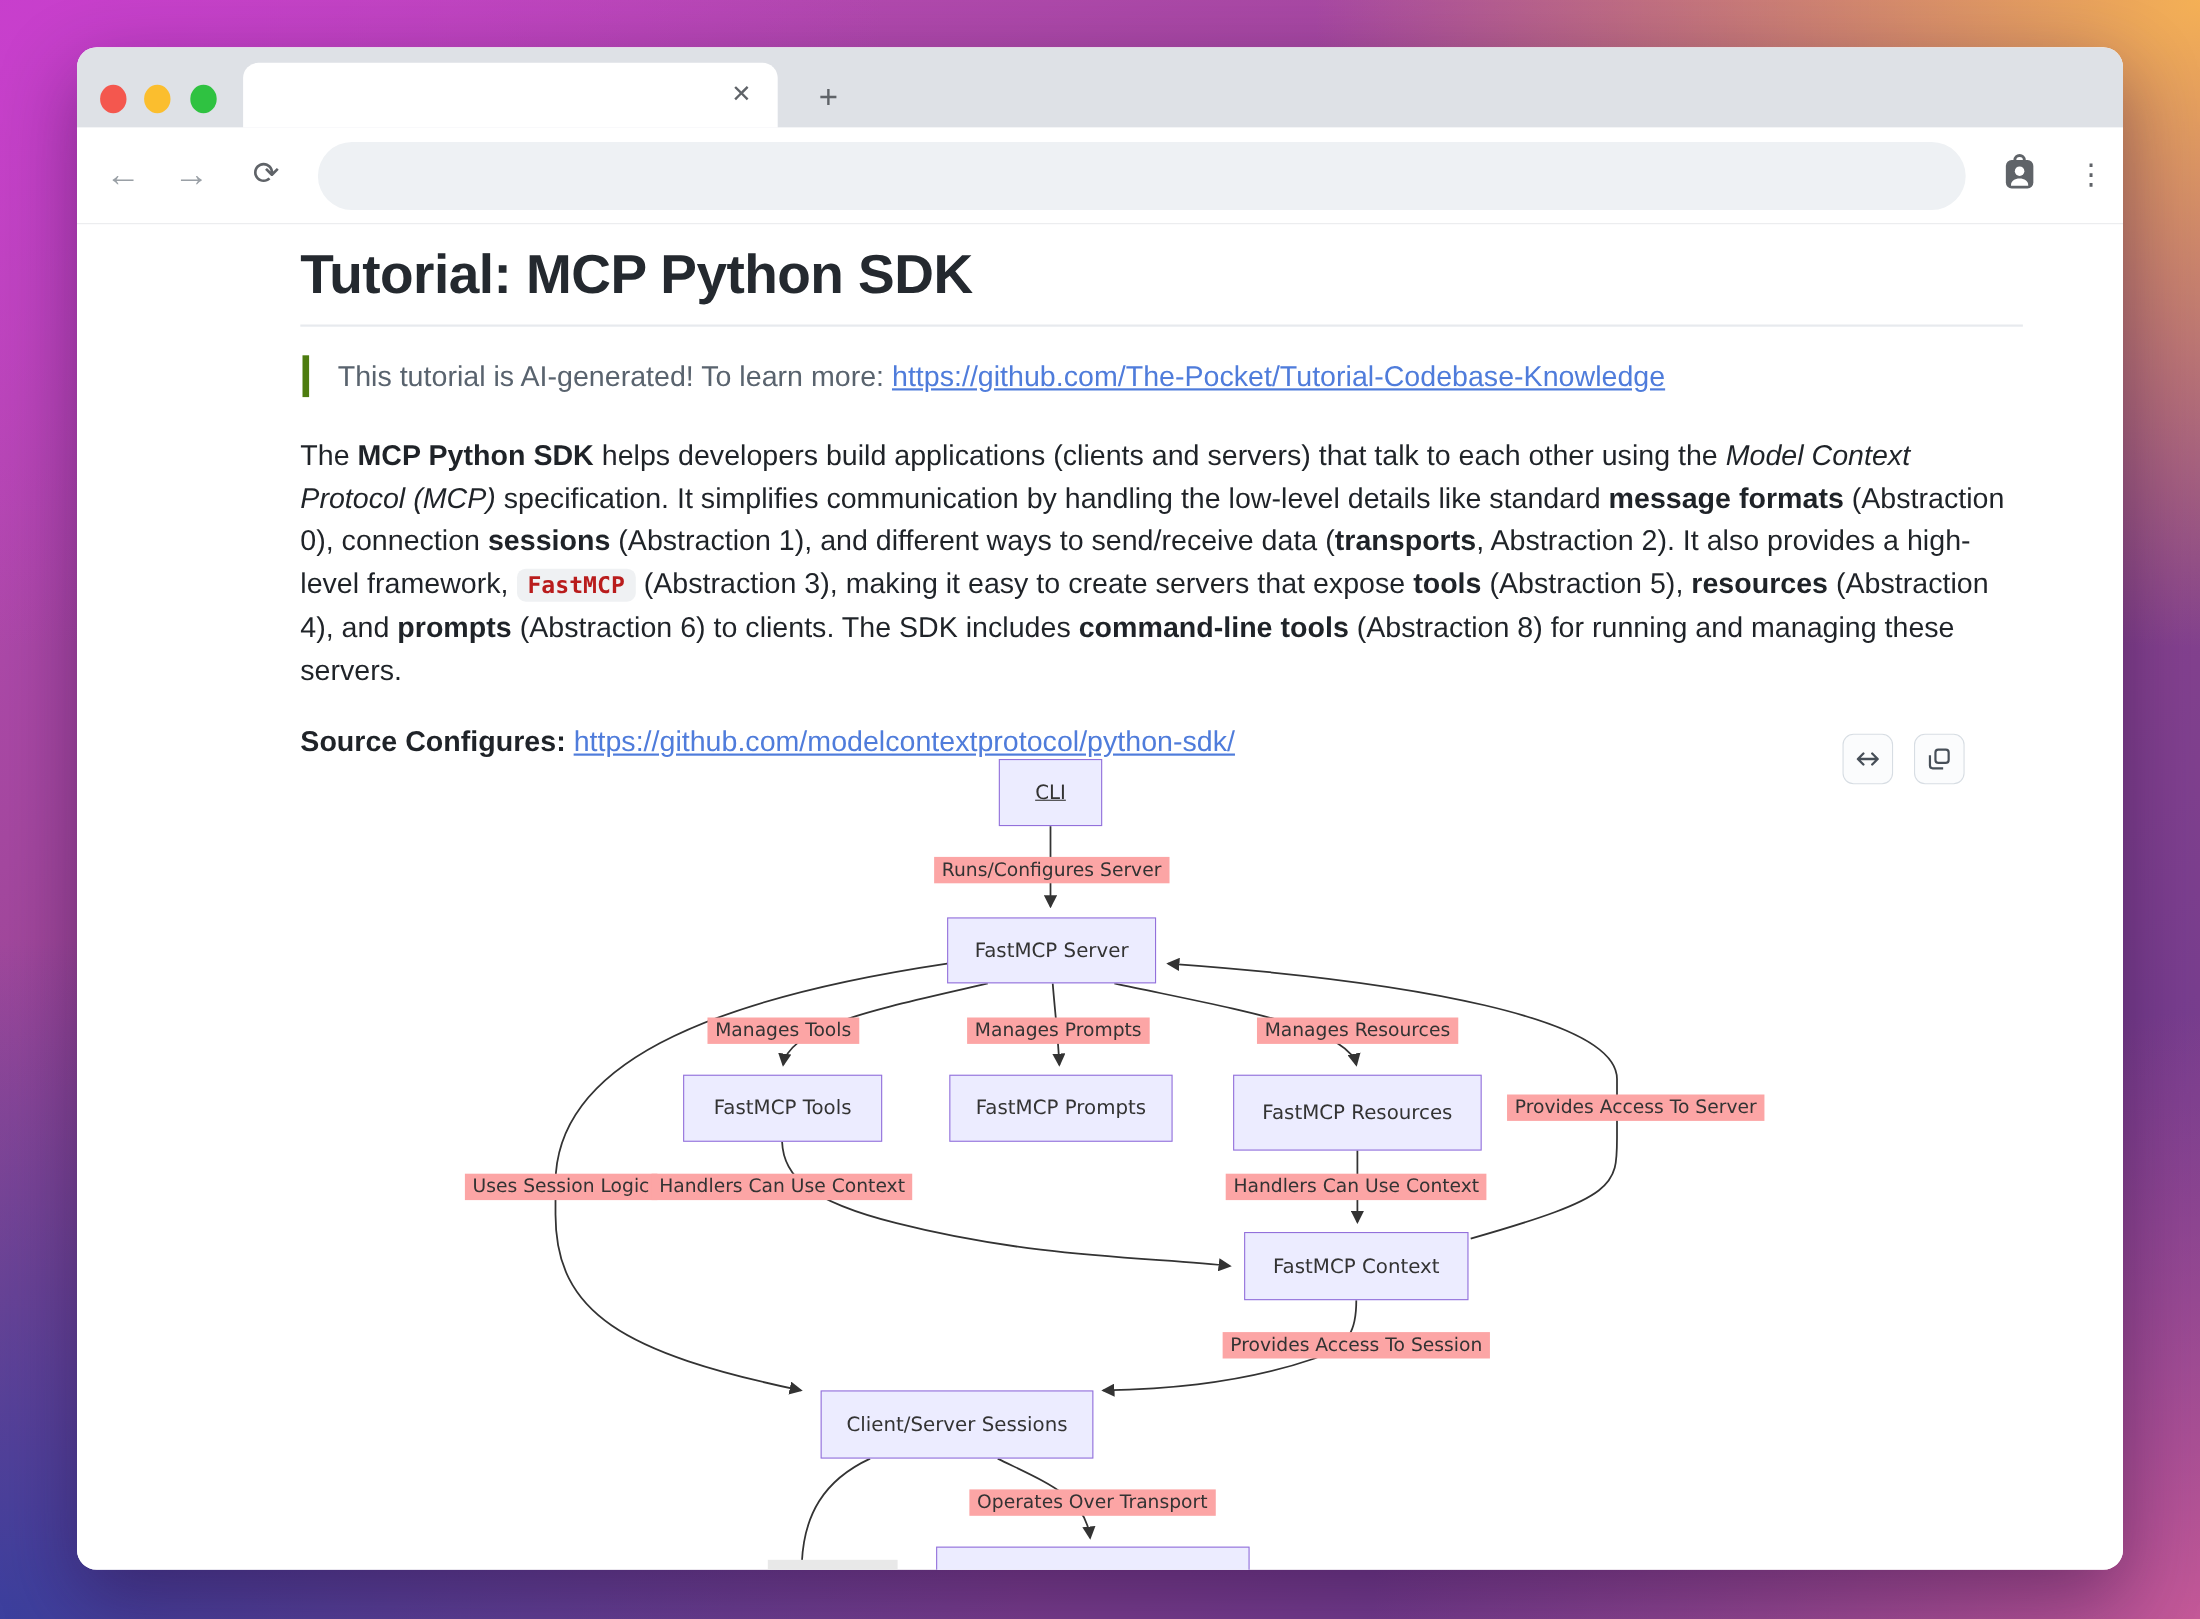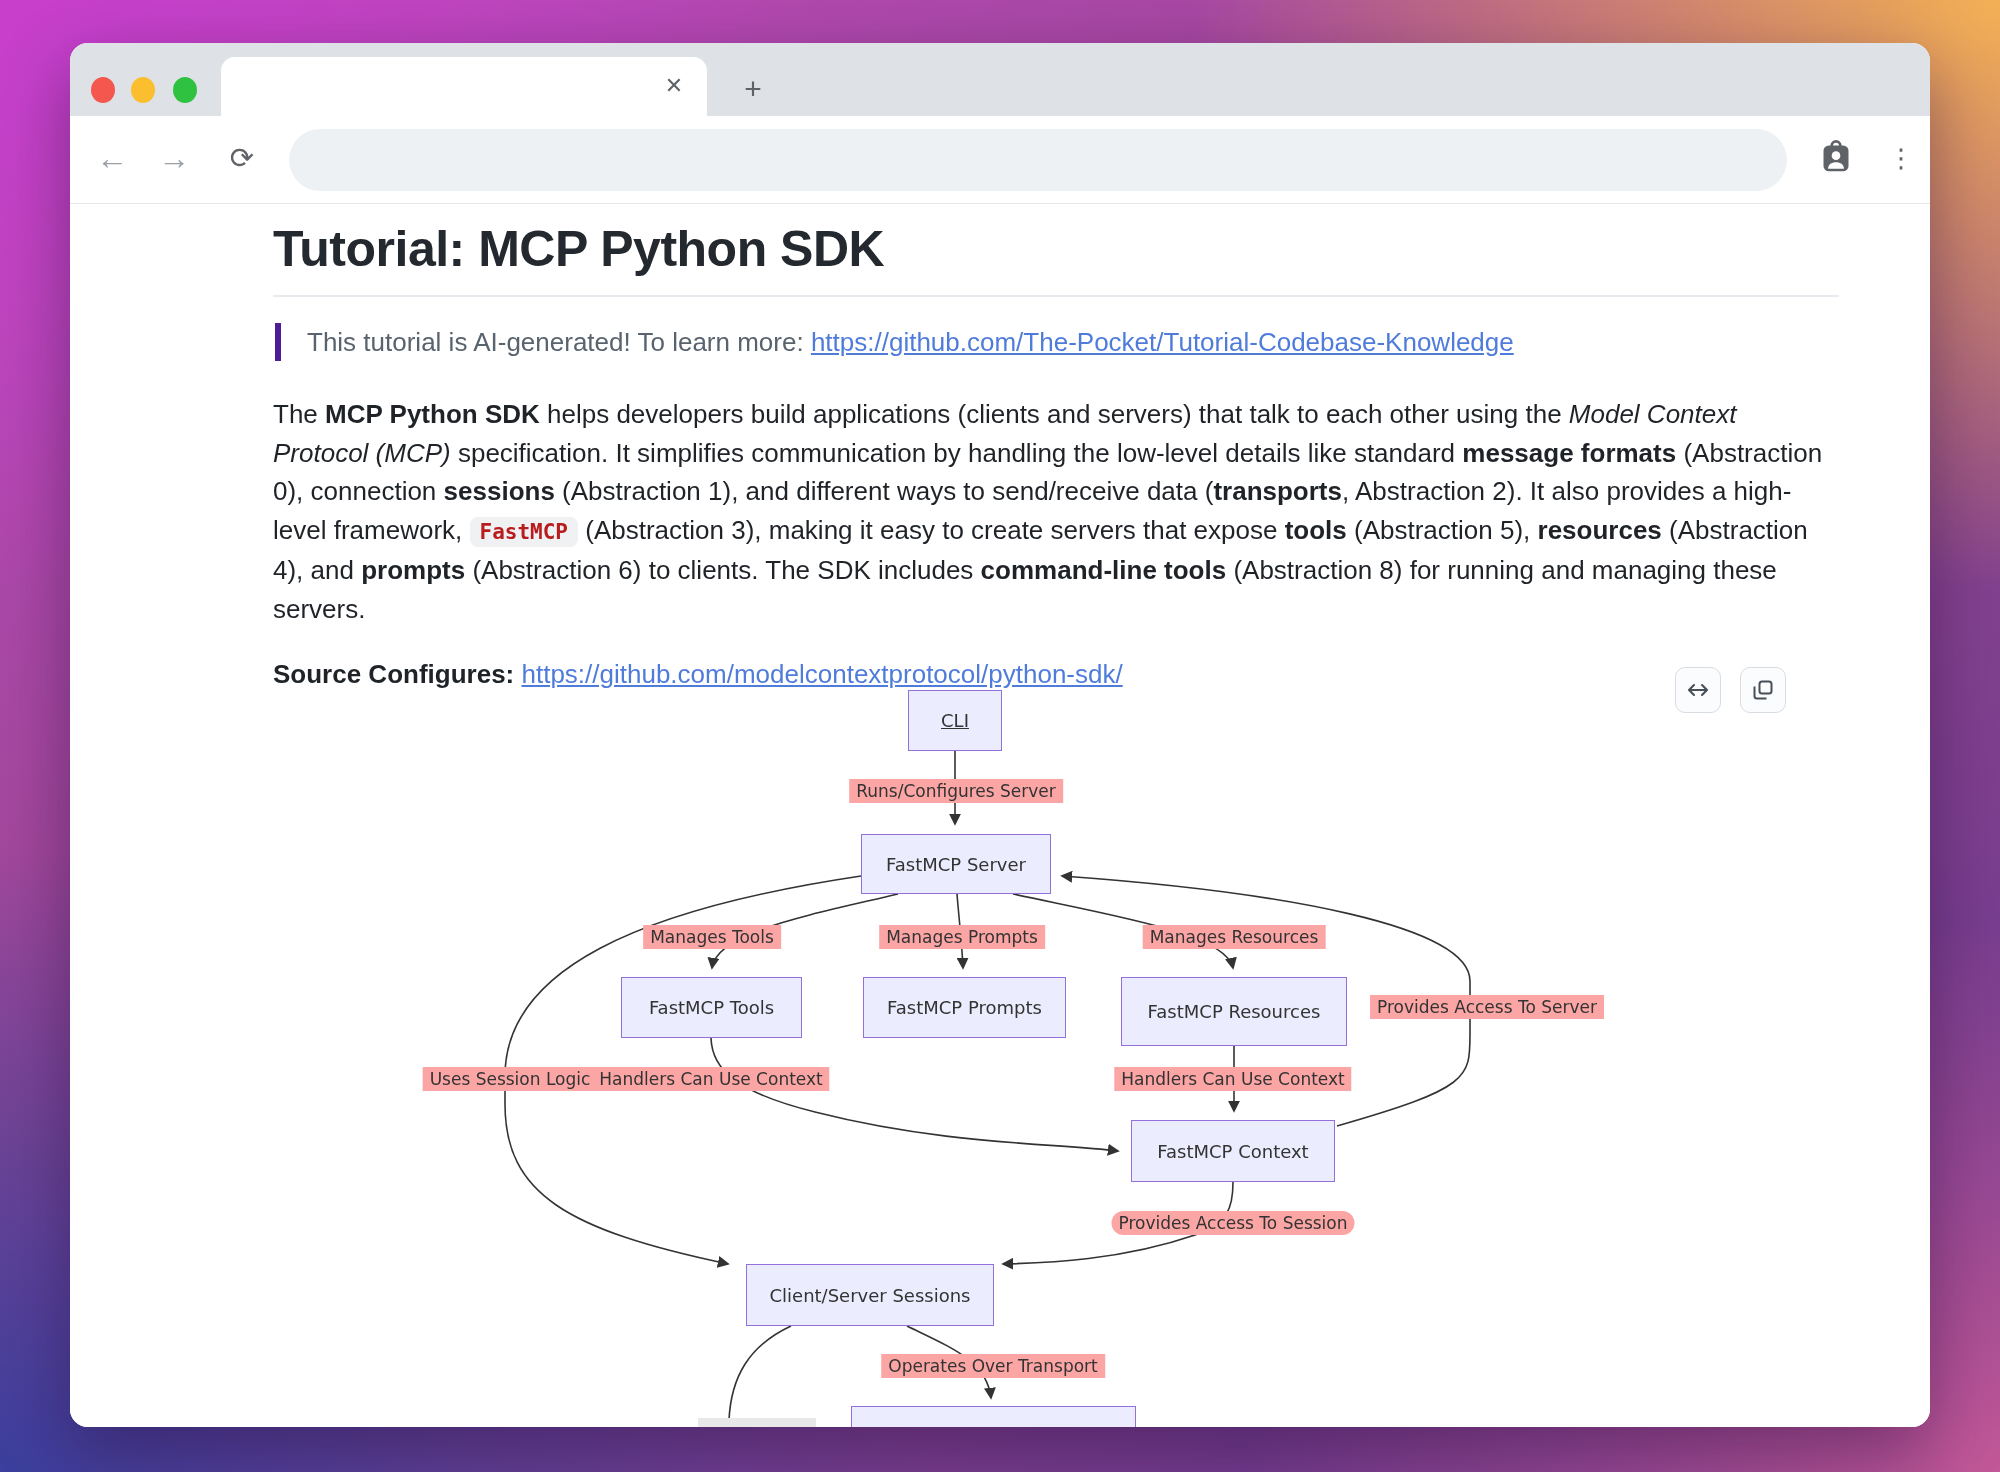--- a/index.html
+++ b/index.html
@@ -46,21 +46,21 @@
     position:absolute;left:219px;top:13px;width:1498px;height:62px;border-radius:31px;
     background:#eef1f4;
   }
   .profile-btn{position:absolute;left:1746px;top:22px;width:40px;height:40px;}
   .menu-dots{position:absolute;left:1816px;top:22px;width:30px;height:40px;color:#5f6368;font-size:26px;line-height:40px;text-align:center;letter-spacing:0;}
   
   .content{position:absolute;left:0;top:161px;width:1860px;height:1223px;background:#fff;}
   .doc{position:absolute;left:165px;top:0;width:1566px;margin-left:38px;}
   h1.doc-title{margin:16px 0 0 0;font-size:50px;font-weight:700;color:#24292f;letter-spacing:-.5px;}
   .rule{margin:17px 0 0 0;border:none;border-top:2px solid #e7eaee;width:1566px;}
-  .quote{margin:26px 0 0 2px;padding:2px 0 2px 26px;border-left:6px solid #4c1d95;color:#59636e;font-size:26px;line-height:34px;}
+  .quote{margin:26px 0 0 2px;padding:2px 0 2px 26px;border-left:6px solid #4d7c0f;color:#59636e;font-size:26px;line-height:34px;}
   .intro{margin:34px 0 0 0;font-size:26px;line-height:38.5px;color:#1f2328;}
   .lnk{color:#4f7cdb;text-decoration:underline;cursor:pointer;}
   code.chip{
     font-family:"DejaVu Sans Mono",monospace;font-weight:700;font-size:21px;
     background:#eff1f3;border-radius:8px;padding:3px 10px;color:#b91c1c;
   }
   .source-line{margin:31px 0 0 0;font-size:26px;color:#1f2328;}
   
   .diagram{position:absolute;left:0;top:0;width:1860px;height:1223px;pointer-events:none;}
   .dg-node{
@@ -163,19 +163,19 @@
         <div class="dg-node" style="left: 676px; top: 1060px; width: 248px; height: 62px;">Client/Server Sessions</div>
         <div class="dg-node" style="left: 781px; top: 1202px; width: 285px; height: 60px;"></div>
         <div class="dg-label" style="left: 886px; top: 587px;">Runs/Configures Server</div>
         <div class="dg-label" style="left: 642px; top: 733px;">Manages Tools</div>
         <div class="dg-label" style="left: 892px; top: 733px;">Manages Prompts</div>
         <div class="dg-label" style="left: 1164px; top: 733px;">Manages Resources</div>
         <div class="dg-label" style="left: 1417px; top: 803px;">Provides Access To Server</div>
         <div class="dg-label" style="left: 440px; top: 875px;">Uses Session Logic</div>
         <div class="dg-label" style="left: 641px; top: 875px;">Handlers Can Use Context</div>
         <div class="dg-label" style="left: 1163px; top: 875px;">Handlers Can Use Context</div>
-        <div class="dg-label" style="left: 1163px; top: 1019px; border-radius: 12px;">Provides Access To Session</div>
+        <div class="dg-label" style="left: 1163px; top: 1019px;">Provides Access To Session</div>
         <div class="dg-label" style="left: 923px; top: 1162px;">Operates Over Transport</div>
         <div class="dg-sliver" style="left: 628px; top: 1214px; width: 118px; height: 10px;"></div>
       </div>
   </div>
 
 </div>
 
 </body></html>

